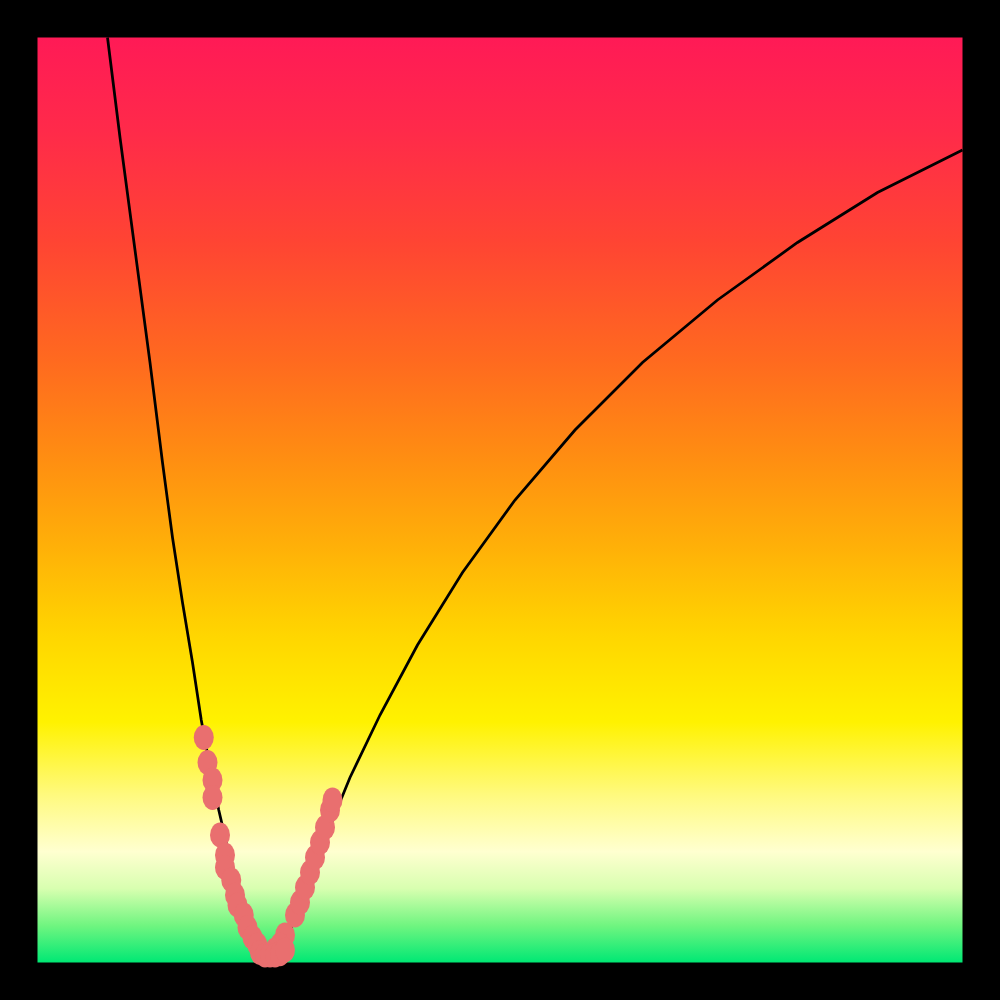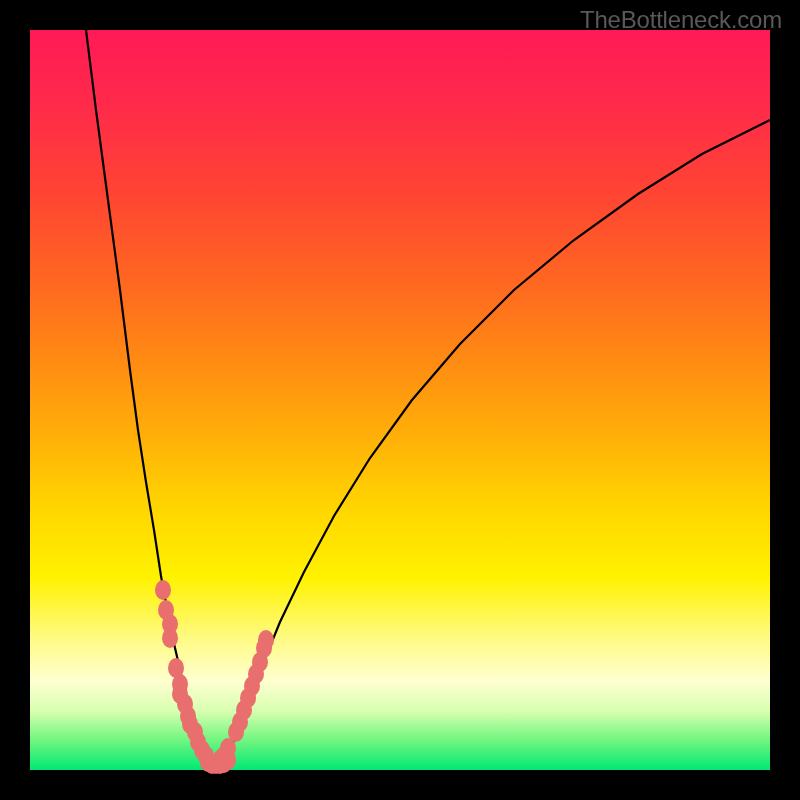--- a/index.html
+++ b/index.html
@@ -55,21 +55,20 @@
 
   .curve { fill: none; stroke: #000; stroke-width: 2.2; }
   .marker { fill: #e96f6f; stroke: none; }
 </style>
 </head>
 <body>
 
 <div class="frame">
   <div class="plot-area"></div>
 
-  <div class="attribution">TheBottleneck.com</div>
 
   <svg class="curves" viewBox="0 0 740 740">
     <path id="curve-left" class="curve" d="M56 0 L66 80 L78 170 L90 260 L100 340 L108 400 L116 452 L124 500 L131 546 L138 584 L145 618 L152 648 L159 676 L165 698 L172 716 L179 730"></path>
     <path id="curve-right" class="curve" d="M194 730 L200 720 L208 700 L218 672 L232 636 L250 592 L274 542 L304 486 L340 428 L382 370 L430 314 L484 260 L544 210 L608 164 L672 124 L740 90"></path>
     <g id="markers">
         <ellipse cx="133" cy="560" rx="8" ry="10" class="marker"></ellipse>
         <ellipse cx="136" cy="580" rx="8" ry="10" class="marker"></ellipse>
         <ellipse cx="140" cy="594" rx="8" ry="10" class="marker"></ellipse>
         <ellipse cx="140" cy="608" rx="8" ry="10" class="marker"></ellipse>
         <ellipse cx="146" cy="638" rx="8" ry="10" class="marker"></ellipse>

